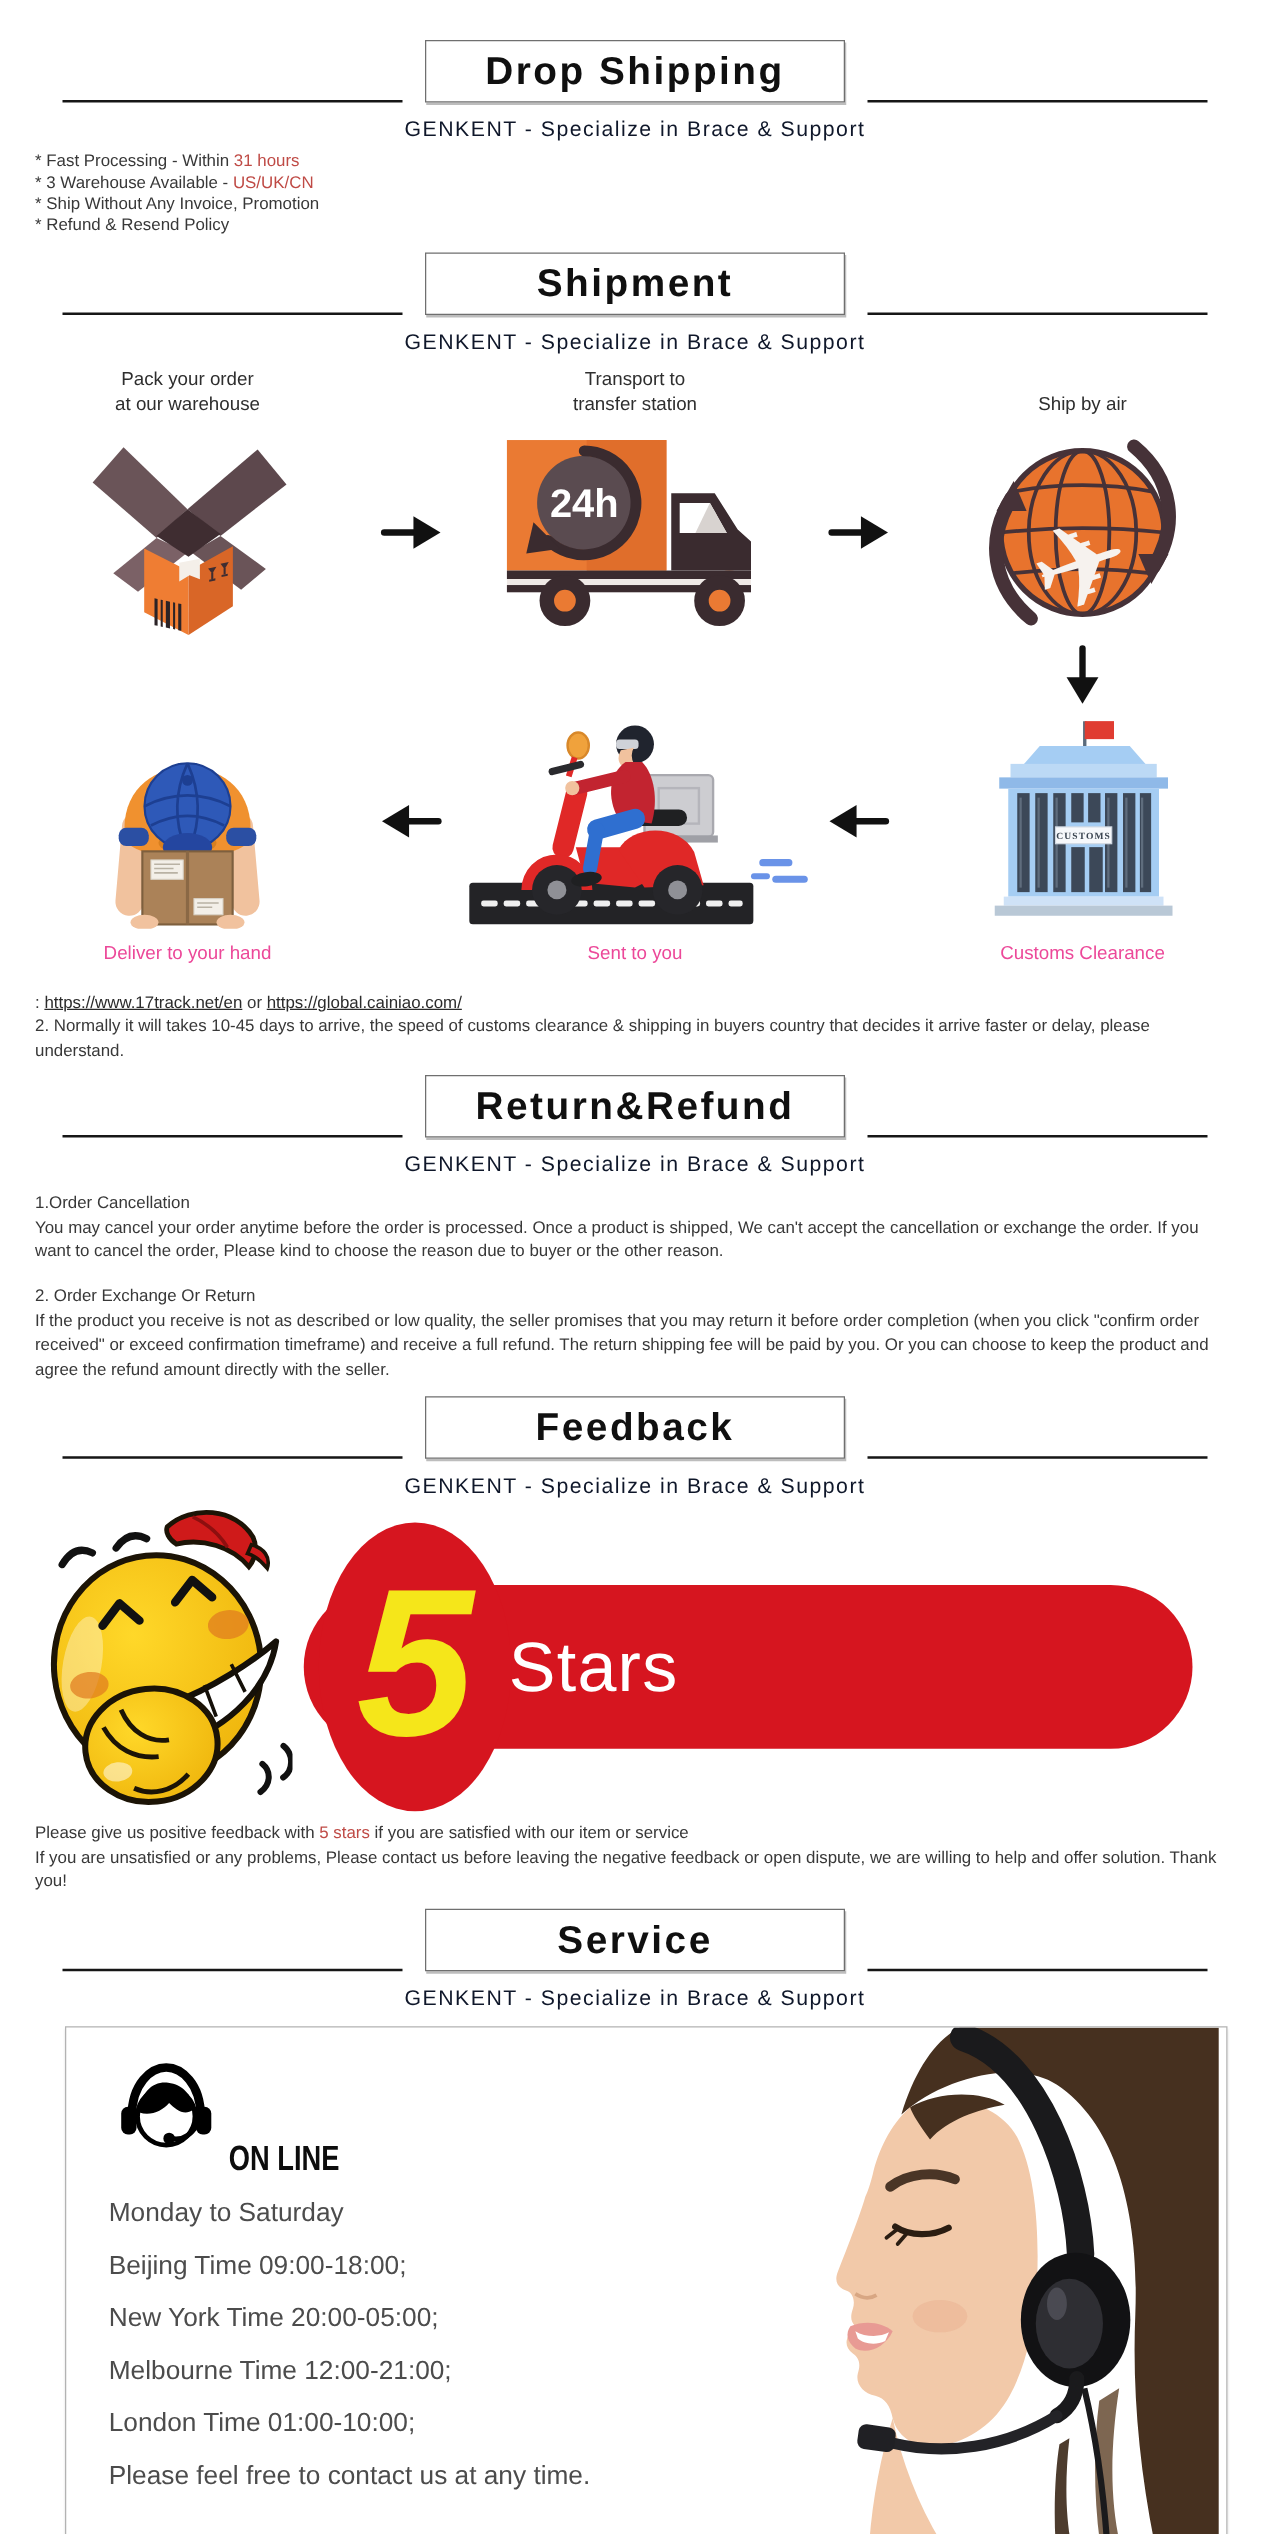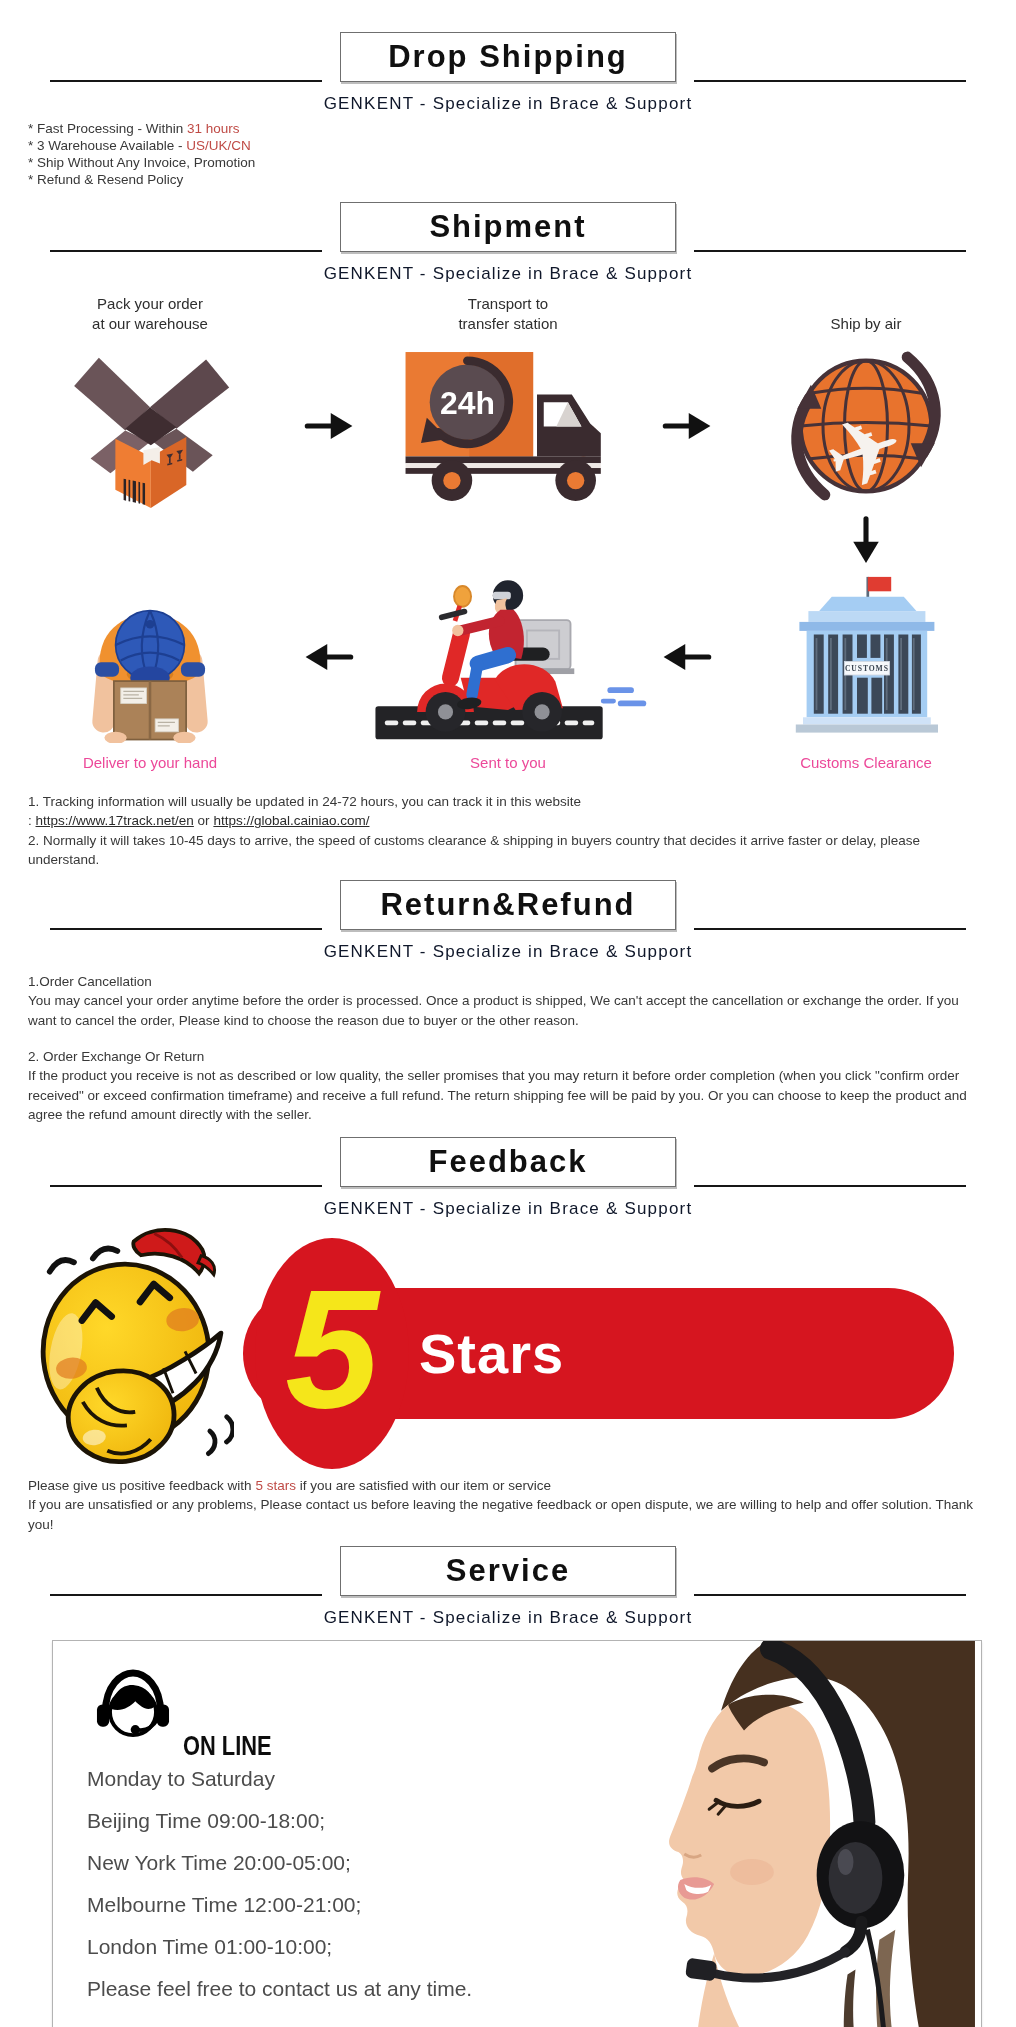--- a/index.html
+++ b/index.html
@@ -32,31 +32,31 @@
   .bodytext{margin:10px 28px 0 28px;font-size:13.5px;line-height:1.45;color:#383838;}
   .lnk{color:#2b2b2b;text-decoration:underline;cursor:pointer;}
   .ptitle{margin-top:16px;}
 
   
   .fb-visual{position:relative;height:245px;margin-top:6px;}
   .fb-emoji{position:absolute;left:22px;top:0;width:212px;height:242px;}
   .fb-banner{position:absolute;left:243px;right:62px;top:63px;height:131px;background:#d6151f;border-radius:66px;
     display:flex;align-items:center;padding:0 52px 0 18px;}
   .b-left{flex:1;text-align:center;color:#fff;font-size:56px;font-weight:bold;letter-spacing:1px;}
-  .b-right{color:#fff;font-size:56px;font-weight:bold;letter-spacing:1px;margin-left:16px;}
+  .b-right{color:#fff;font-size:56px;font-weight:normal;letter-spacing:1px;margin-left:4px;}
   .five-wrap{position:relative;width:142px;height:100%;flex:none;display:flex;align-items:center;justify-content:center;}
   .five-ellipse{position:absolute;left:-6px;right:-6px;top:-50px;bottom:-50px;background:#d6151f;border-radius:50%;}
   .five{position:relative;color:#f5e61a;font-size:168px;line-height:1;font-weight:bold;font-style:italic;transform:translateY(-4px);}
 
   
   .service-box{margin:12px 34px 28px 52px;height:443px;border:1px solid #b3b3b3;position:relative;background:#fff;
     box-shadow:0 2px 2px rgba(0,0,0,0.12);overflow:hidden;}
   .sv-left{position:absolute;left:34px;top:22px;z-index:2;}
   .online-label{display:inline-block;font-weight:bold;font-size:28px;color:#0d0d0d;transform:scaleX(0.78);transform-origin:left;margin-top:0;}
-  .sv-hours{margin-top:5px;}
+  .sv-hours{margin-top:16px;}
   .sv-hours div{font-size:21px;color:#4c4c4c;margin-bottom:18px;white-space:nowrap;}
   .sv-photo{position:absolute;right:0;top:0;height:443px;width:470px;z-index:1;}
 </style>
 </head>
 <body>
 
 <div class="page" style="padding-top:18px;">
 
   <div class="sec-header">
     <span class="rule l"></span>
@@ -306,21 +306,20 @@
     <div class="cell lab2">
         <div>Sent to you</div>
       </div>
     <div class="cell"></div>
     <div class="cell lab2">
         <div>Customs Clearance</div>
       </div>
   </div>
 
   <div class="bodytext">
-    <div>1. Tracking information will usually be updated in 24-72 hours, you can track it in this website</div>
     <div><span>: </span><a class="lnk">https://www.17track.net/en</a><span> or </span><a class="lnk">https://global.cainiao.com/</a></div>
     <div>2. Normally it will takes 10-45 days to arrive, the speed of customs clearance &amp; shipping in buyers country that decides it arrive faster or delay, please understand.</div>
   </div>
 
   <div class="sec-header" style="margin-top:8px;">
     <span class="rule l"></span>
     <div class="sec-title-box">
       <span>Return&amp;Refund</span>
     </div>
     <span class="rule r"></span>

